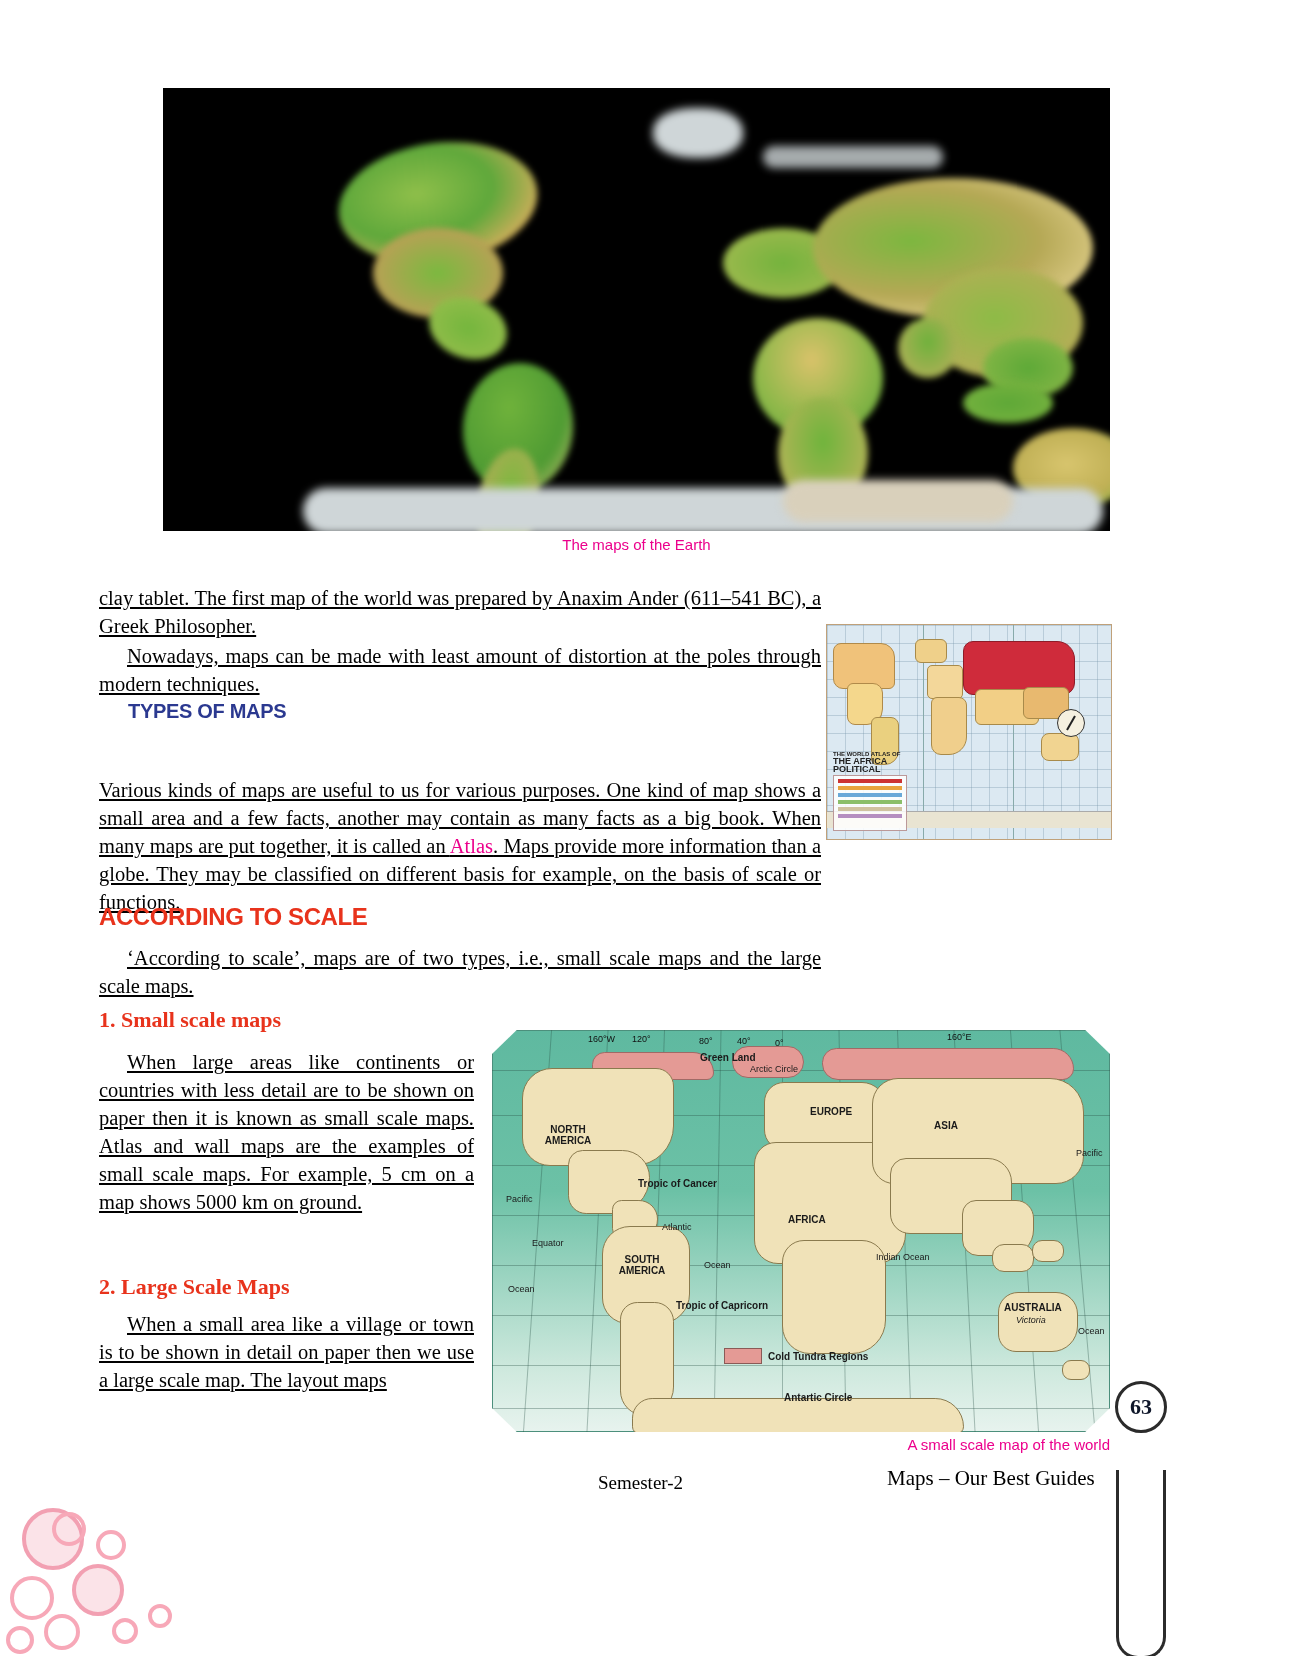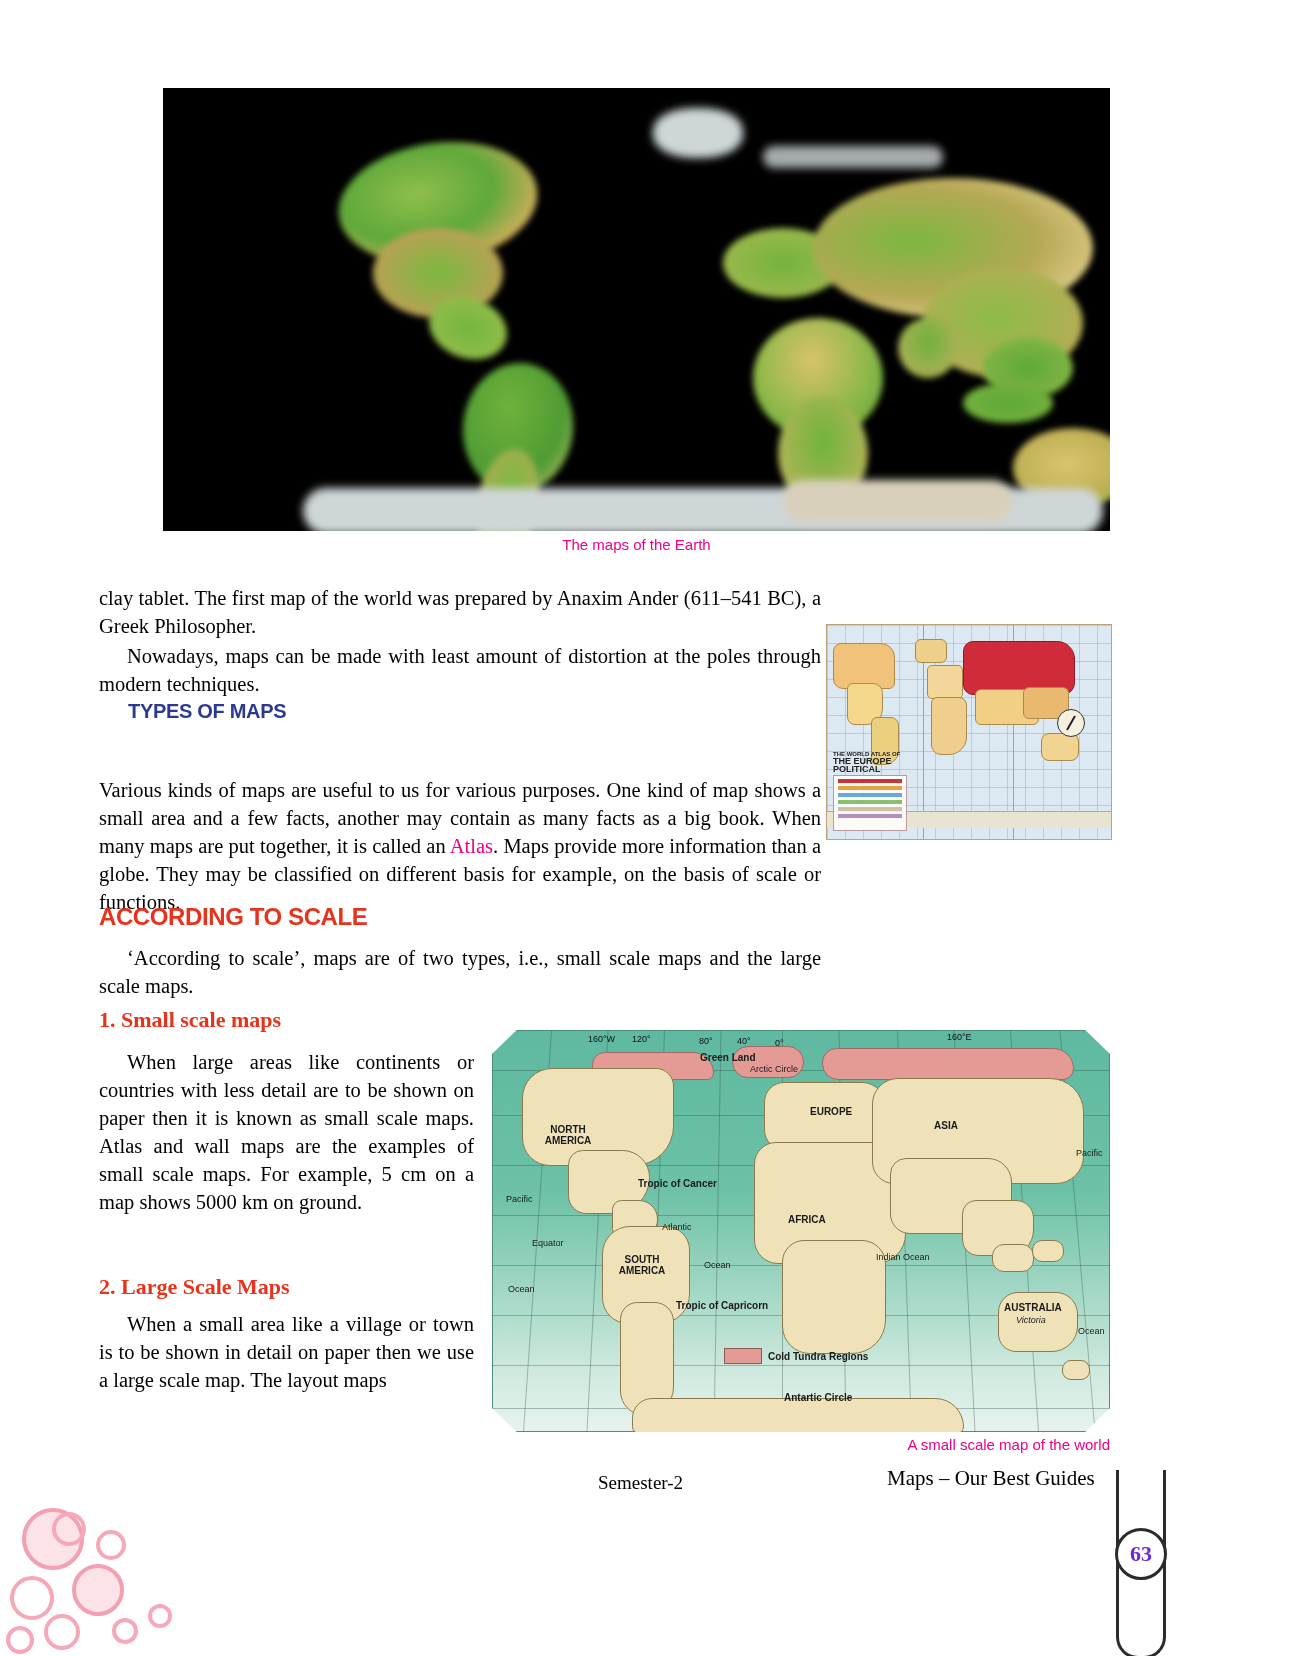--- a/index.html
+++ b/index.html
@@ -56,20 +56,21 @@
     font-family: "Liberation Sans", sans-serif;
     font-size: 15px;
   }
 
   
   .col-text {
     position: absolute;
     font-size: 20.5px;
     line-height: 28px;
     text-align: justify;
+    text-decoration: underline;
   }
   .p1 { left: 99px; top: 584px; width: 722px; }
   .p2 { left: 99px; top: 642px; width: 722px; }
 
   .heading-blue {
     position: absolute;
     left: 128px;
     top: 700px;
     color: #2b3990;
     font-family: "Liberation Sans", sans-serif;
@@ -267,27 +268,27 @@
   }
   .footer-right {
     position: absolute;
     left: 887px;
     top: 1466px;
     font-size: 21px;
   }
   .page-num-badge {
     position: absolute;
     left: 1115px;
-    top: 1528px;
+    top: 1381px;
     width: 46px;
     height: 46px;
     border-radius: 50%;
     background: #ffffff;
     border: 3px solid #2b2b2b;
-    color: #6d28d9;
+    color: #0f172a;
     font-weight: bold;
     font-size: 22px;
     display: flex;
     align-items: center;
     justify-content: center;
     z-index: 3;
   }
   .badge-tail {
     position: absolute;
     left: 1116px;
@@ -374,21 +375,21 @@
     <div class="pm-shape" style="left:100px;top:40px;width:34px;height:32px;background:#f3d79a;border:1px solid #a88a4a;border-radius:5px;"></div>
     <div class="pm-shape" style="left:104px;top:72px;width:34px;height:56px;background:#f0cf8c;border:1px solid #a88a4a;border-radius:6px 8px 18px 10px;"></div>
     <div class="pm-shape" style="left:136px;top:16px;width:110px;height:52px;background:#cf2b3b;border:1px solid #8e1c28;border-radius:10px 18px 12px 10px;"></div>
     <div class="pm-shape" style="left:148px;top:64px;width:62px;height:34px;background:#f2cf86;border:1px solid #a88a4a;border-radius:6px;"></div>
     <div class="pm-shape" style="left:196px;top:62px;width:44px;height:30px;background:#e8b96f;border:1px solid #a88a4a;border-radius:6px;"></div>
     <div class="pm-shape" style="left:214px;top:108px;width:36px;height:26px;background:#f1d491;border:1px solid #a88a4a;border-radius:8px;"></div>
     <div class="pm-shape" style="left:0px;top:186px;width:284px;height:16px;background:#e9e4d2;border-top:1px solid #aaa;"></div>
     <div class="pm-compass"></div>
     <div class="pm-title">
       THE WORLD ATLAS OF<br>
-      <span style="font-size:9px;">THE EUROPE</span><br>
+      <span style="font-size:9px;">THE AFRICA</span><br>
       <span style="font-size:9px;">POLITICAL</span>
     </div>
     <div class="pm-legend">
       <i></i>
         <i style="background:#e8a33d;"></i>
         <i style="background:#6aa8d8;"></i>
         <i style="background:#8bbf6a;"></i>
         <i style="background:#d0c2a0;"></i>
         <i style="background:#b58ec0;"></i>
     </div>

